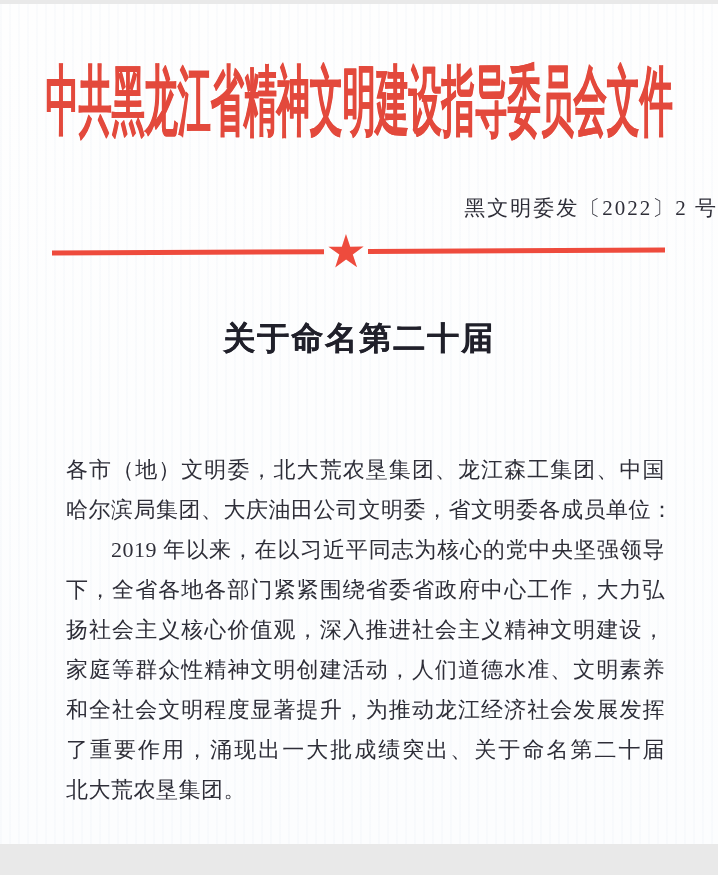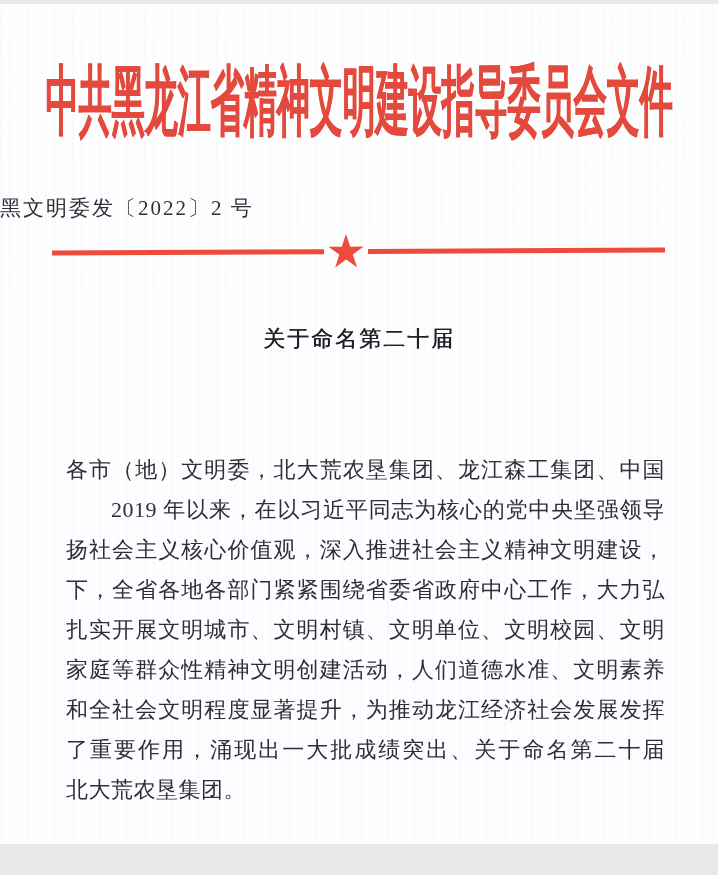--- a/index.html
+++ b/index.html
@@ -39,21 +39,21 @@
     transform-origin: center center;
     text-shadow: 0.6px 0 0 var(--header-red, #e3493c);
   }
 
   
   .doc-number {
     position: absolute;
     top: 190px;
     left: 0;
     width: 100%;
-    text-align: left;
+    text-align: right;
     font-size: 21px;
     letter-spacing: 2px;
     color: var(--body-black, #2e2e38);
   }
 
   
   .red-divider {
     position: absolute;
     top: 242px;
     left: 52px;
@@ -85,23 +85,23 @@
     background: var(--divider-red, #ee4b3d);
   }
 
   
   .doc-title {
     position: absolute;
     top: 311px;
     left: 0;
     width: 100%;
     text-align: center;
-    font-weight: normal;
+    font-weight: bold;
     color: var(--title-black, #20202a);
-    font-size: 22px;
+    font-size: 32px;
     line-height: 47px;
     letter-spacing: 2px;
     text-shadow: 0.4px 0 0 var(--title-black, #20202a);
   }
 
   
   .doc-body {
     position: absolute;
     top: 446px;
     left: 66px;
@@ -153,24 +153,24 @@
     <div class="divider-star">★</div>
     <div class="divider-line-right"></div>
   </div>
 
   <div class="doc-title">
     <div>关于命名第二十届</div>
   </div>
 
   <div class="doc-body">
     <div class="body-line full">各市（地）文明委，北大荒农垦集团、龙江森工集团、中国铁路</div>
+    <div class="body-line">哈尔滨局集团、大庆油田公司文明委，省文明委各成员单位：</div>
     <div class="body-line full indent">2019 年以来，在以习近平同志为核心的党中央坚强领导</div>
+    <div class="body-line full">下，全省各地各部门紧紧围绕省委省政府中心工作，大力弘</div>
     <div class="body-line full">扬社会主义核心价值观，深入推进社会主义精神文明建设，</div>
-    <div class="body-line full">下，全省各地各部门紧紧围绕省委省政府中心工作，大力弘</div>
-    <div class="body-line full">扎实开展文明城市、文明村镇、文明单位、文明校园、文明</div>
     <div class="body-line full">家庭等群众性精神文明创建活动，人们道德水准、文明素养</div>
     <div class="body-line full">和全社会文明程度显著提升，为推动龙江经济社会发展发挥</div>
     <div class="body-line full">了重要作用，涌现出一大批成绩突出、关于命名第二十届</div>
     <div class="body-line">北大荒农垦集团。</div>
   </div>
 
   <div class="red-artifact"></div>
 
 </div>
 

